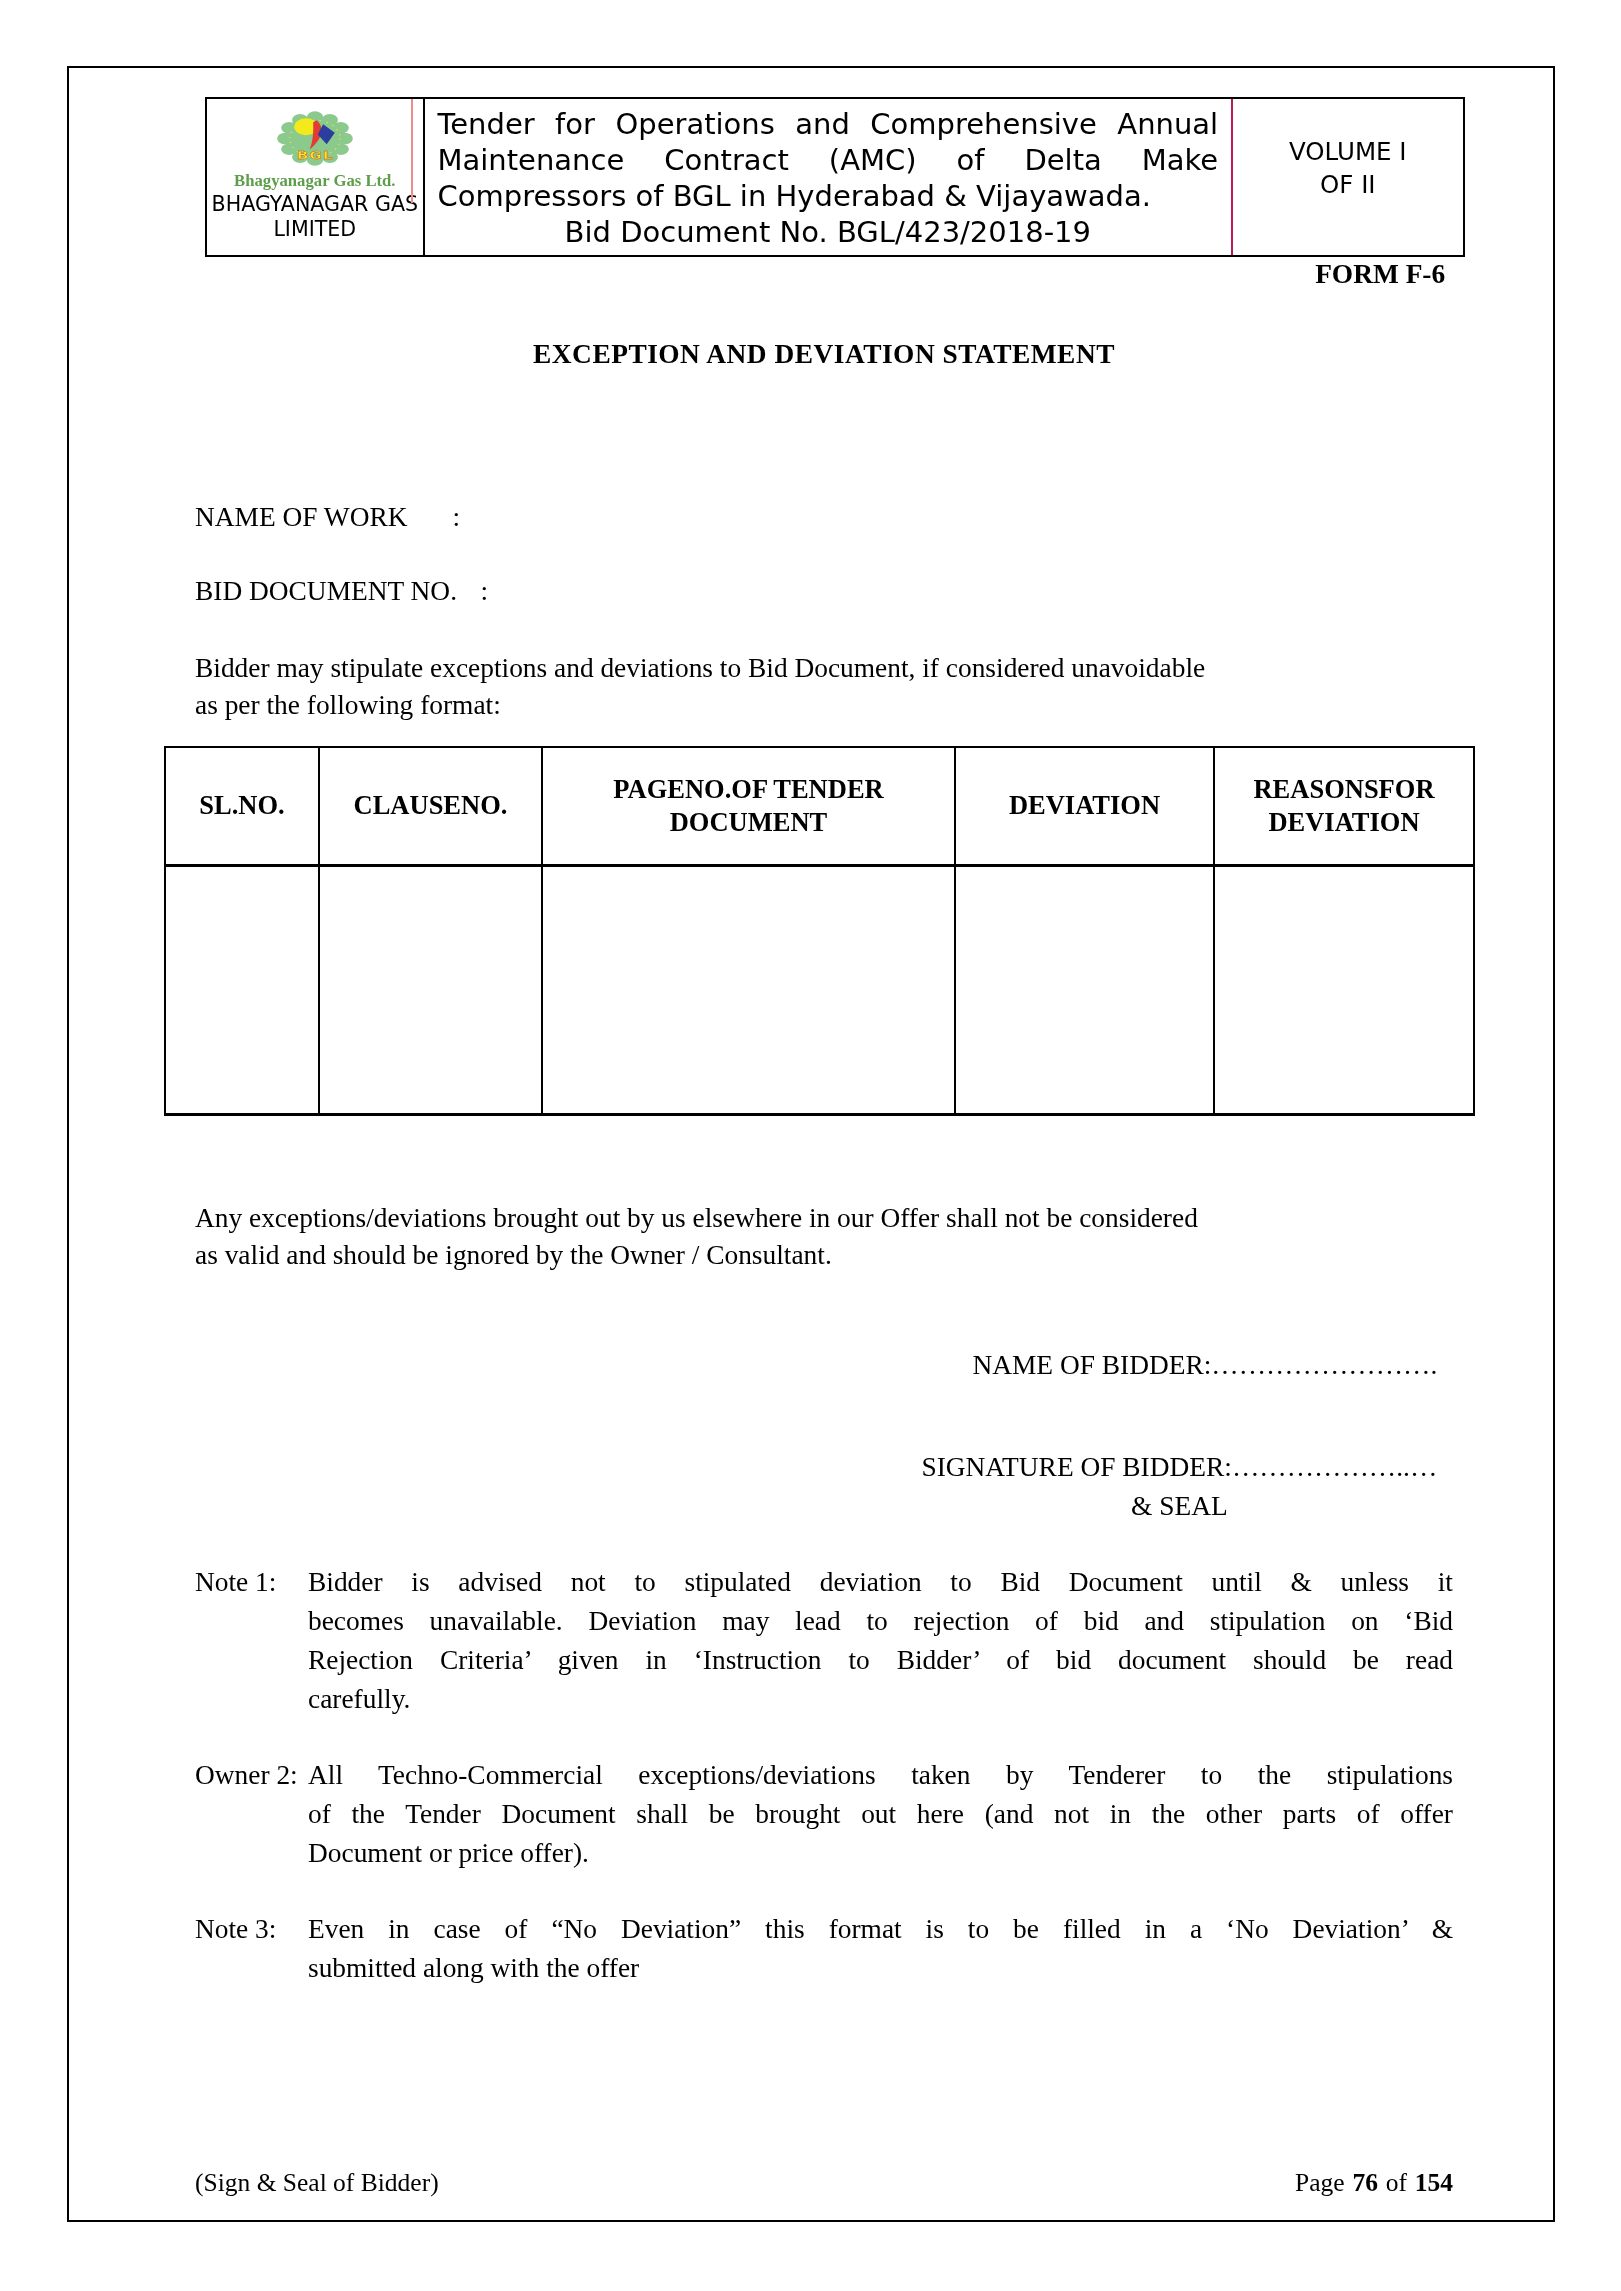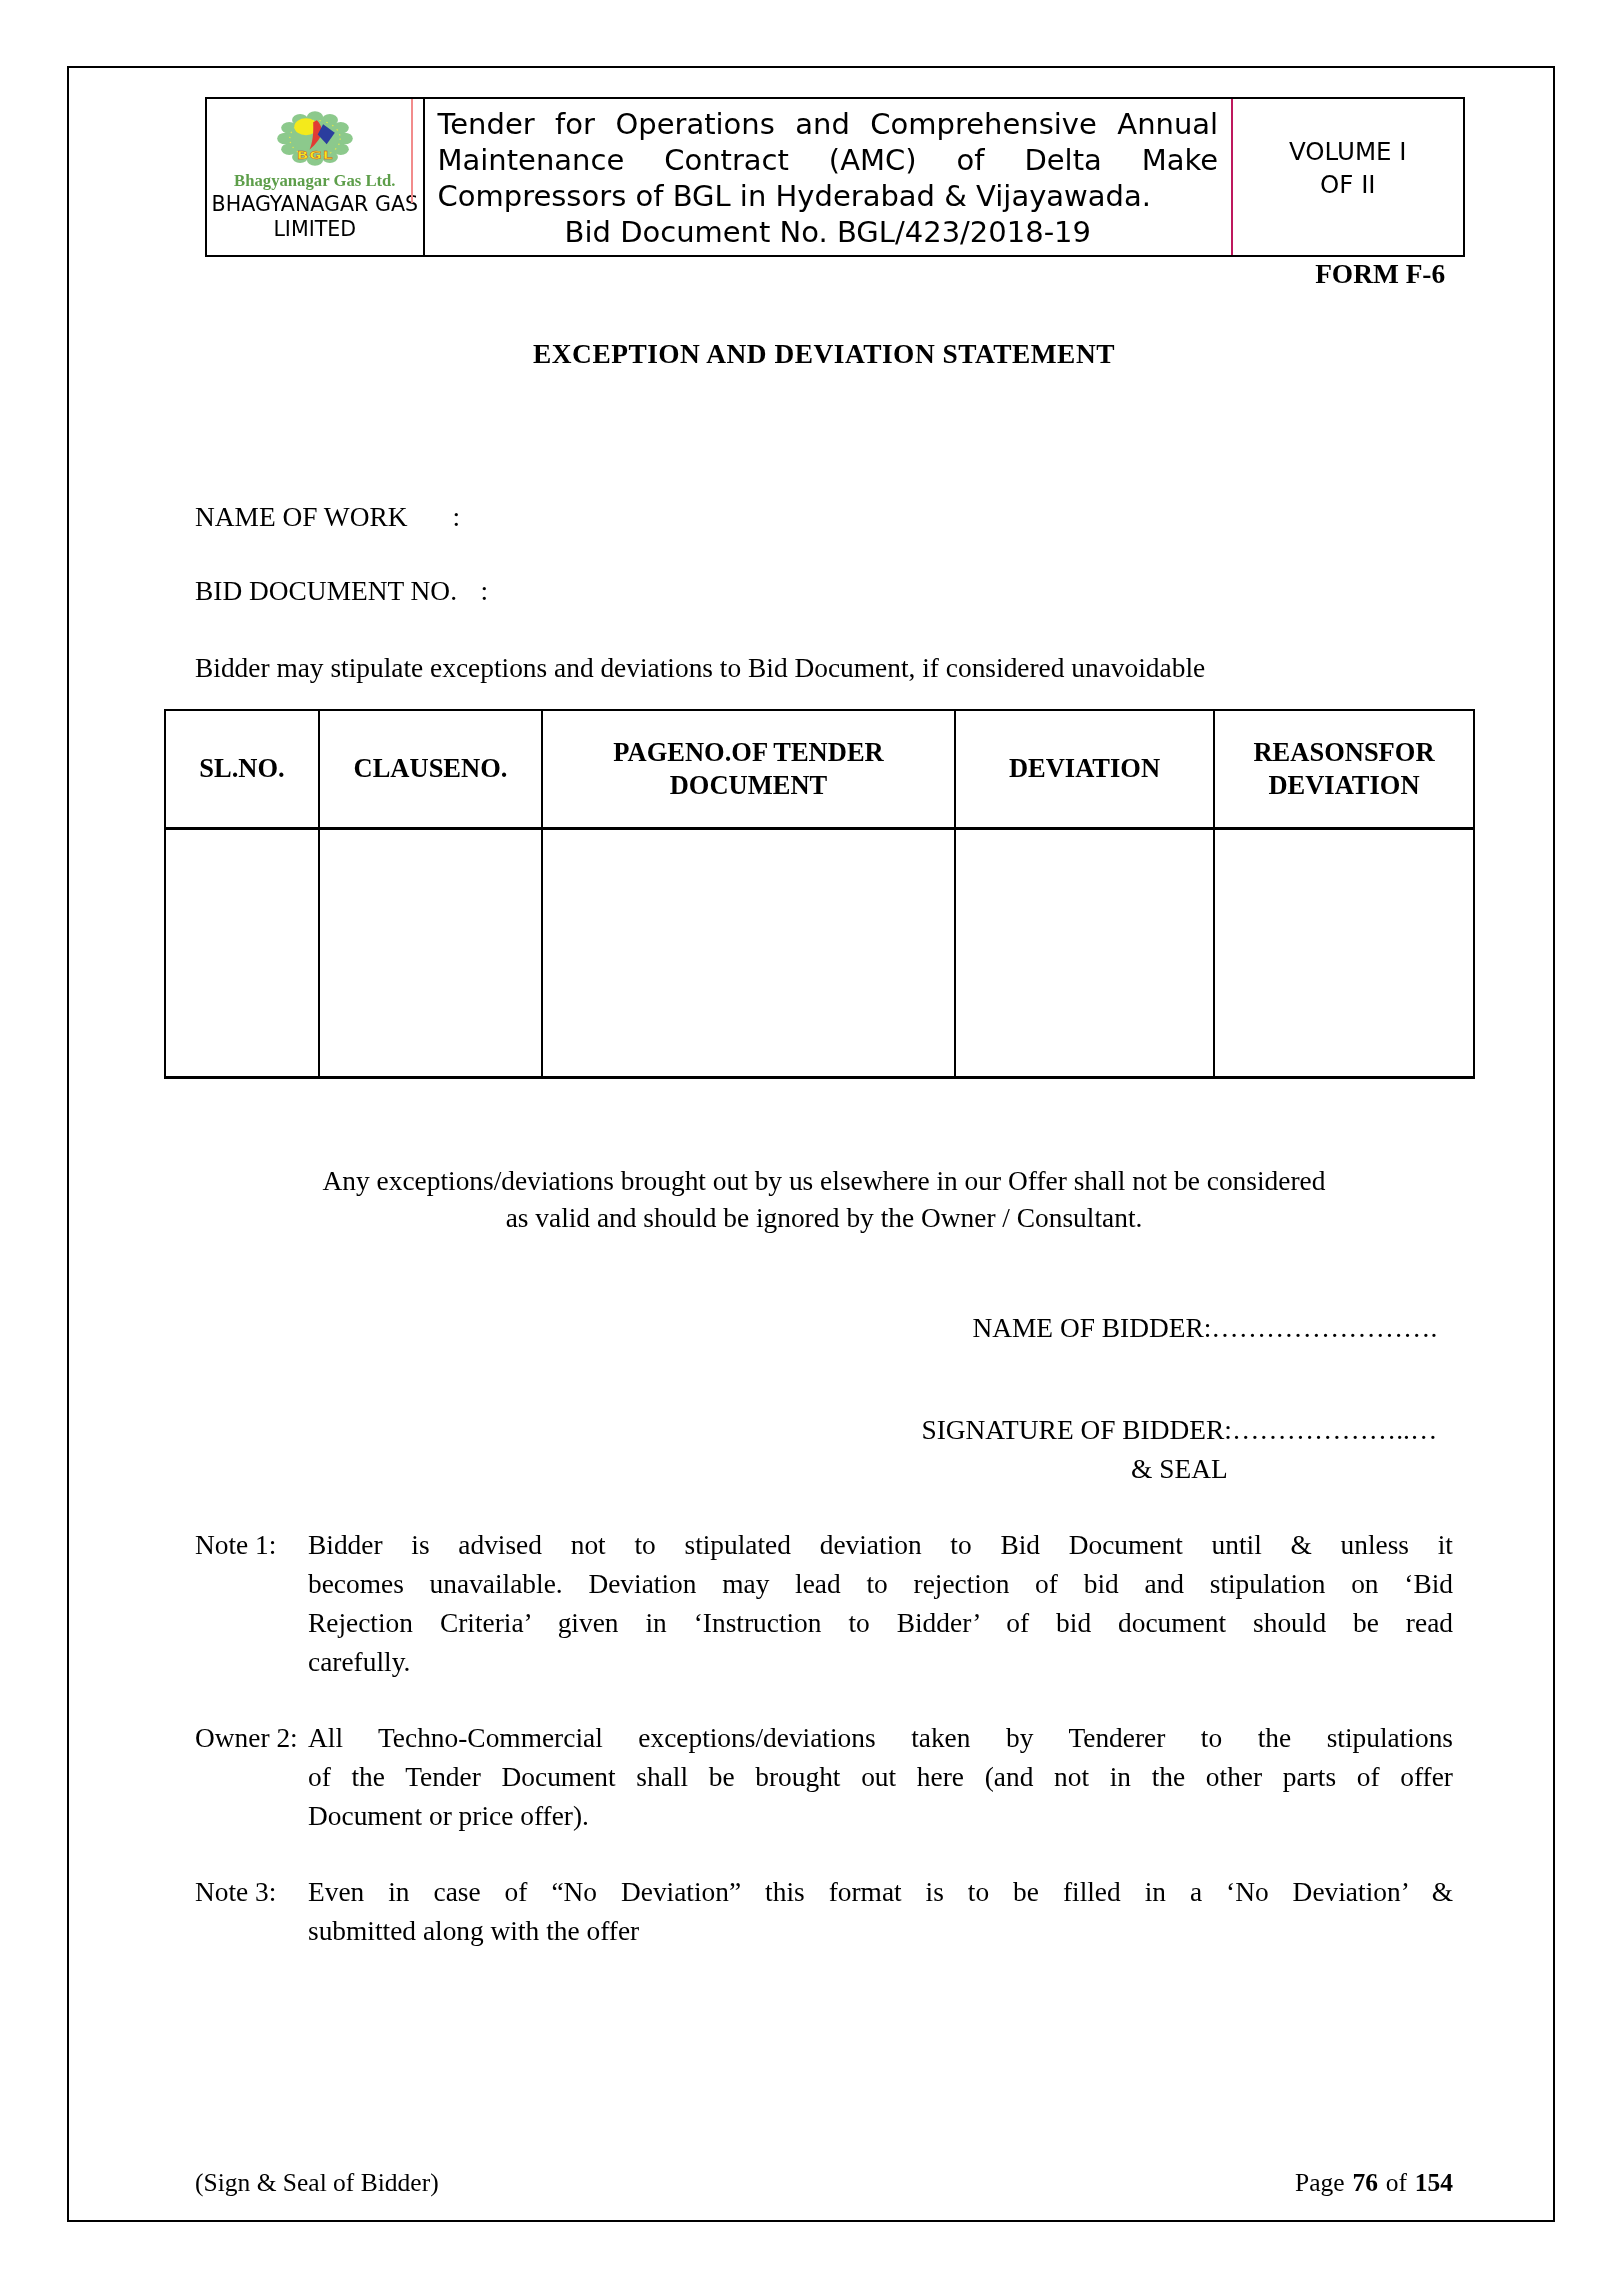--- a/index.html
+++ b/index.html
@@ -35,21 +35,21 @@
            font-weight:bold;font-size:27.4px;line-height:35px;}
   .main-heading{margin-top:45px;text-align:center;font-weight:bold;font-size:27.4px;
                 line-height:35px;letter-spacing:0.5px;}
   .field-line{font-size:27.4px;line-height:35px;}
   .f-now{margin-top:128px;}
   .f-bid{margin-top:39px;}
   .colon-now{margin-left:45px;}
   .colon-bid{margin-left:23.5px;}
   .para{font-size:27.4px;line-height:37px;}
   .intro{margin-top:41px;}
-  .statement{margin-top:84px;text-align:center;}
+  .statement{margin-top:84px;}
 
   
   .dev-table{margin-top:21.6px;margin-left:-31px;width:1308px;
              border-collapse:collapse;table-layout:fixed;}
   .dev-table th,.dev-table td{border:2px solid #000;}
   .dev-table th{font-size:26.5px;font-weight:bold;line-height:33px;text-align:center;
                 vertical-align:middle;height:116px;padding:0 9.8px;
                 border-bottom:3.9px solid #000;}
   .dev-table td{height:244px;border-bottom:3.9px solid #000;}
   .c-sl{width:154px;} .c-cl{width:223px;} .c-pg{width:413px;}
@@ -130,20 +130,21 @@
 
       <div class="field-line f-now">
         <span>NAME OF WORK</span><span class="colon-now">:</span>
       </div>
       <div class="field-line f-bid">
         <span>BID DOCUMENT NO.</span><span class="colon-bid">:</span>
       </div>
 
       <div class="para intro">
         <div>Bidder may stipulate exceptions and deviations to Bid Document, if considered unavoidable</div>
+        <div>as per the following format:</div>
       </div>
 
       <table class="dev-table">
         <colgroup>
           <col class="c-sl">
             <col class="c-cl">
             <col class="c-pg">
             <col class="c-dv">
             <col class="c-rs">
         </colgroup>

